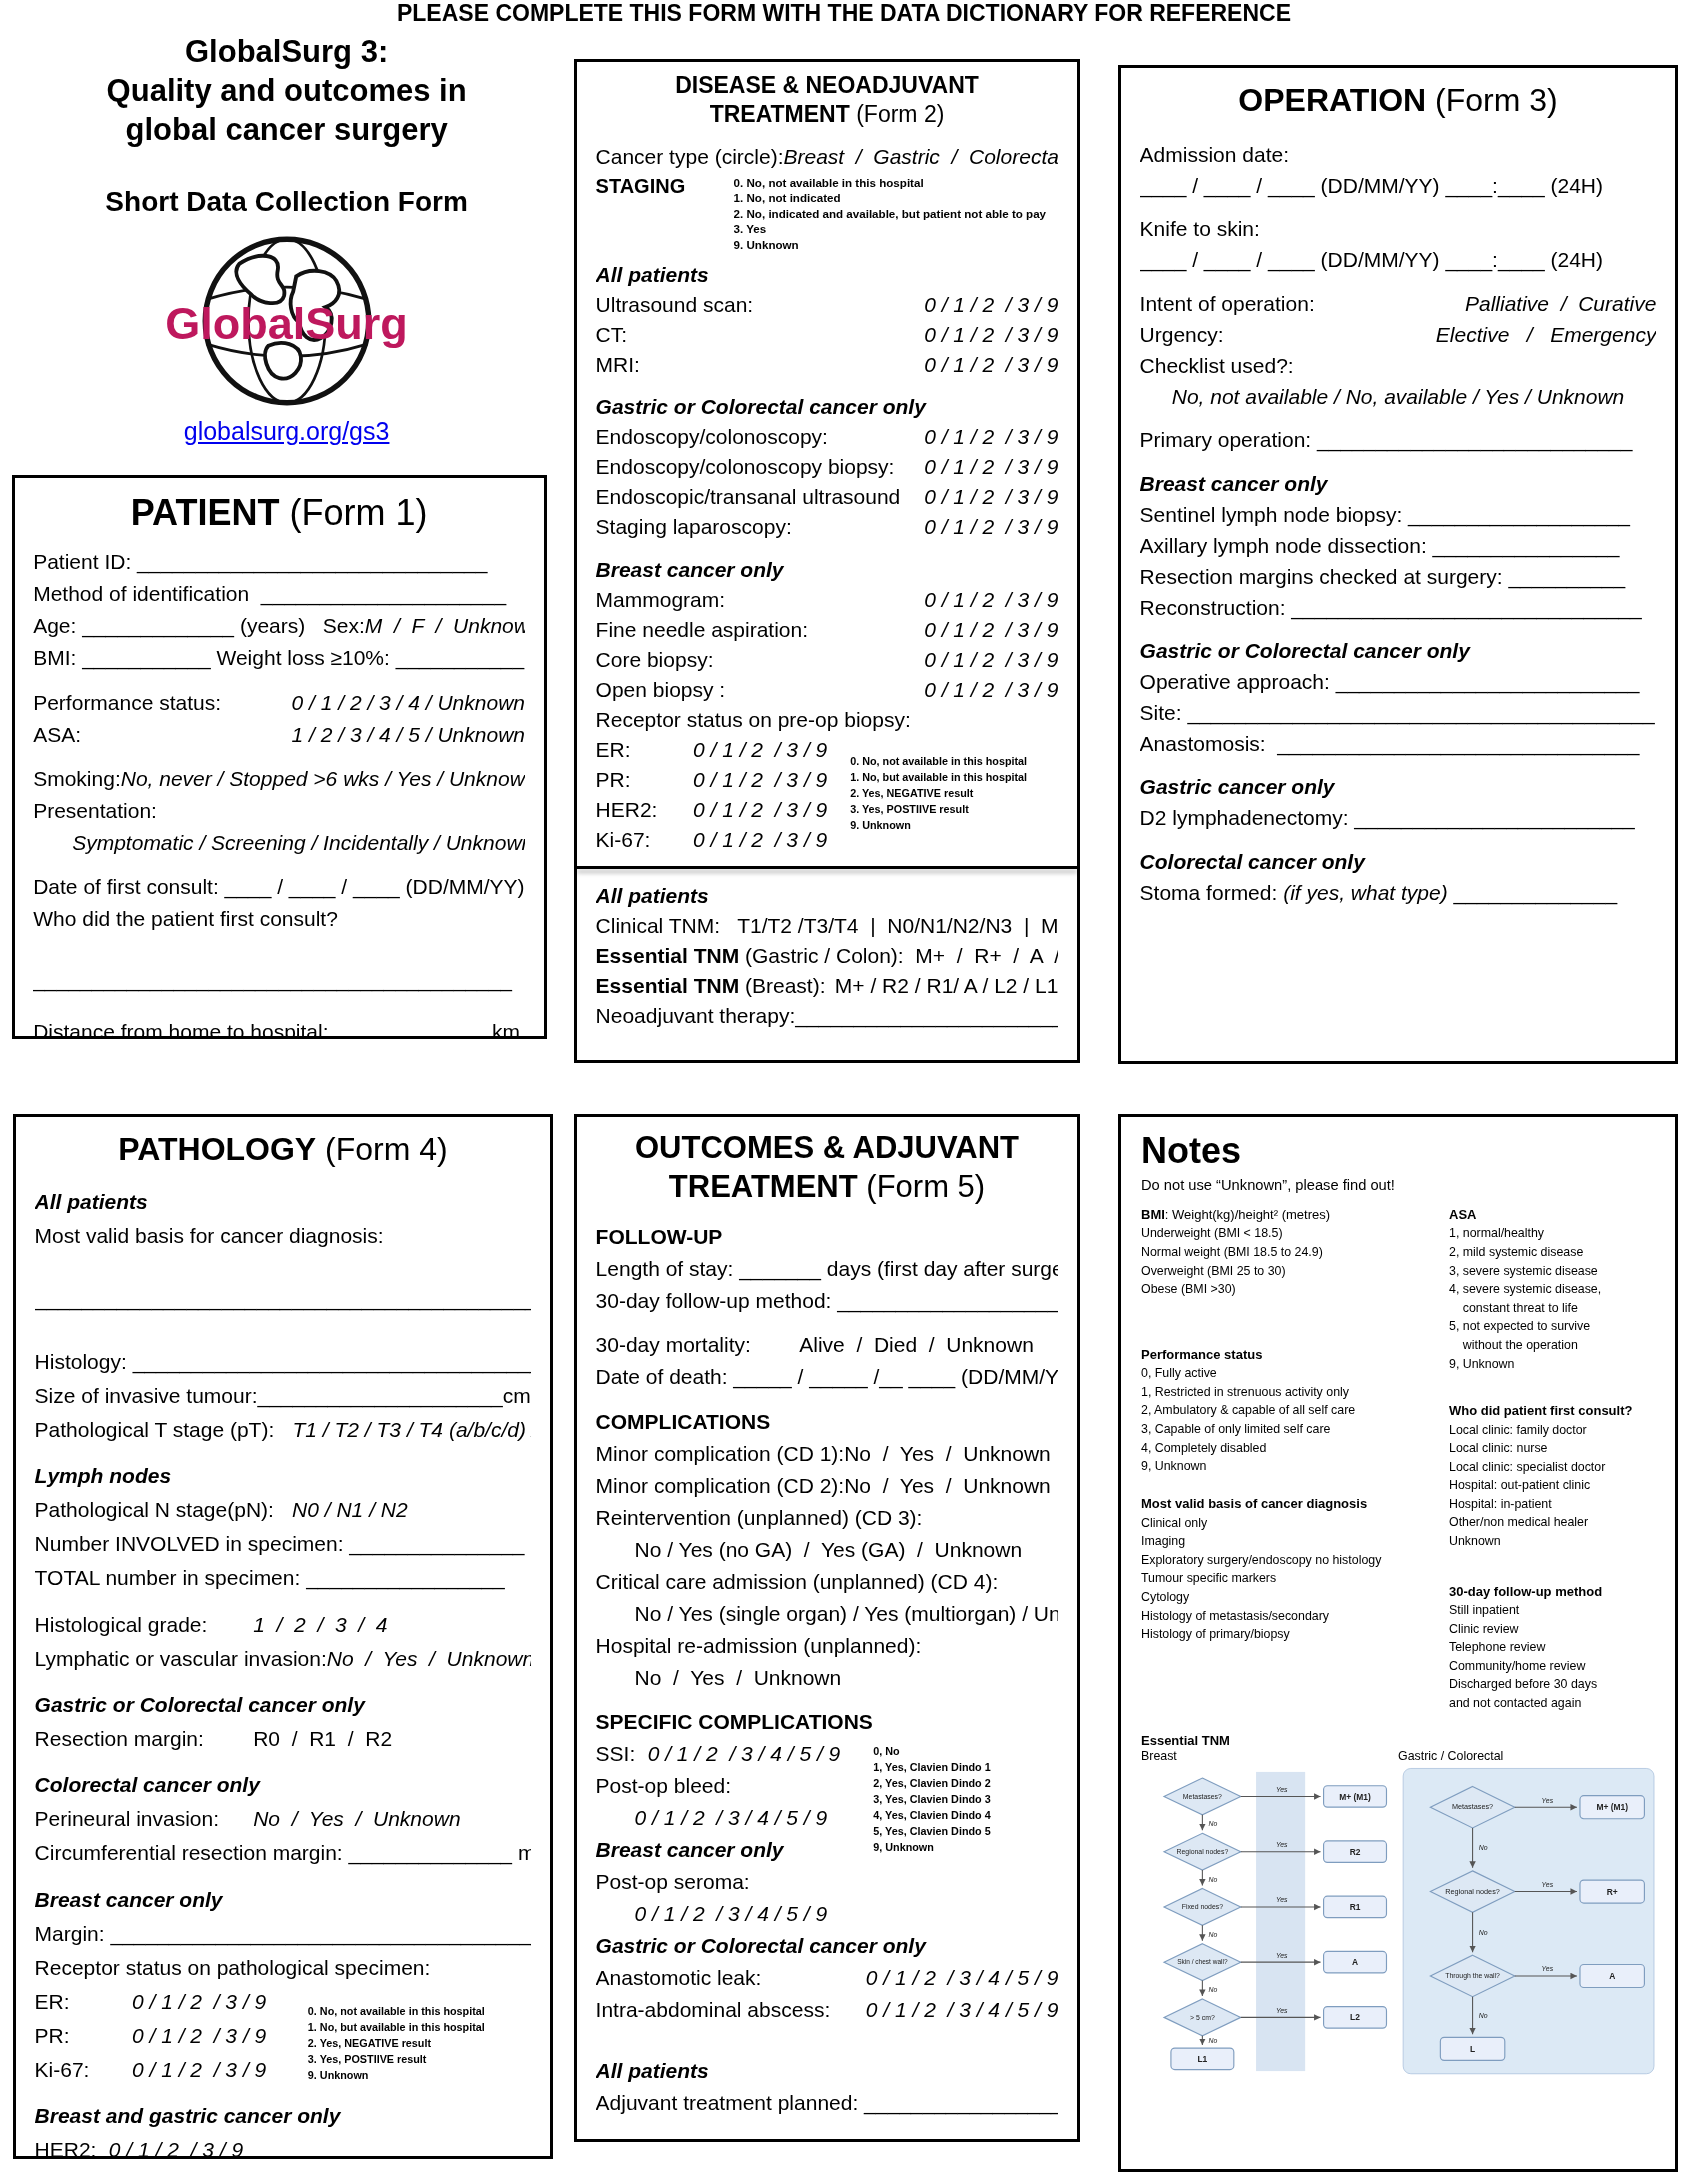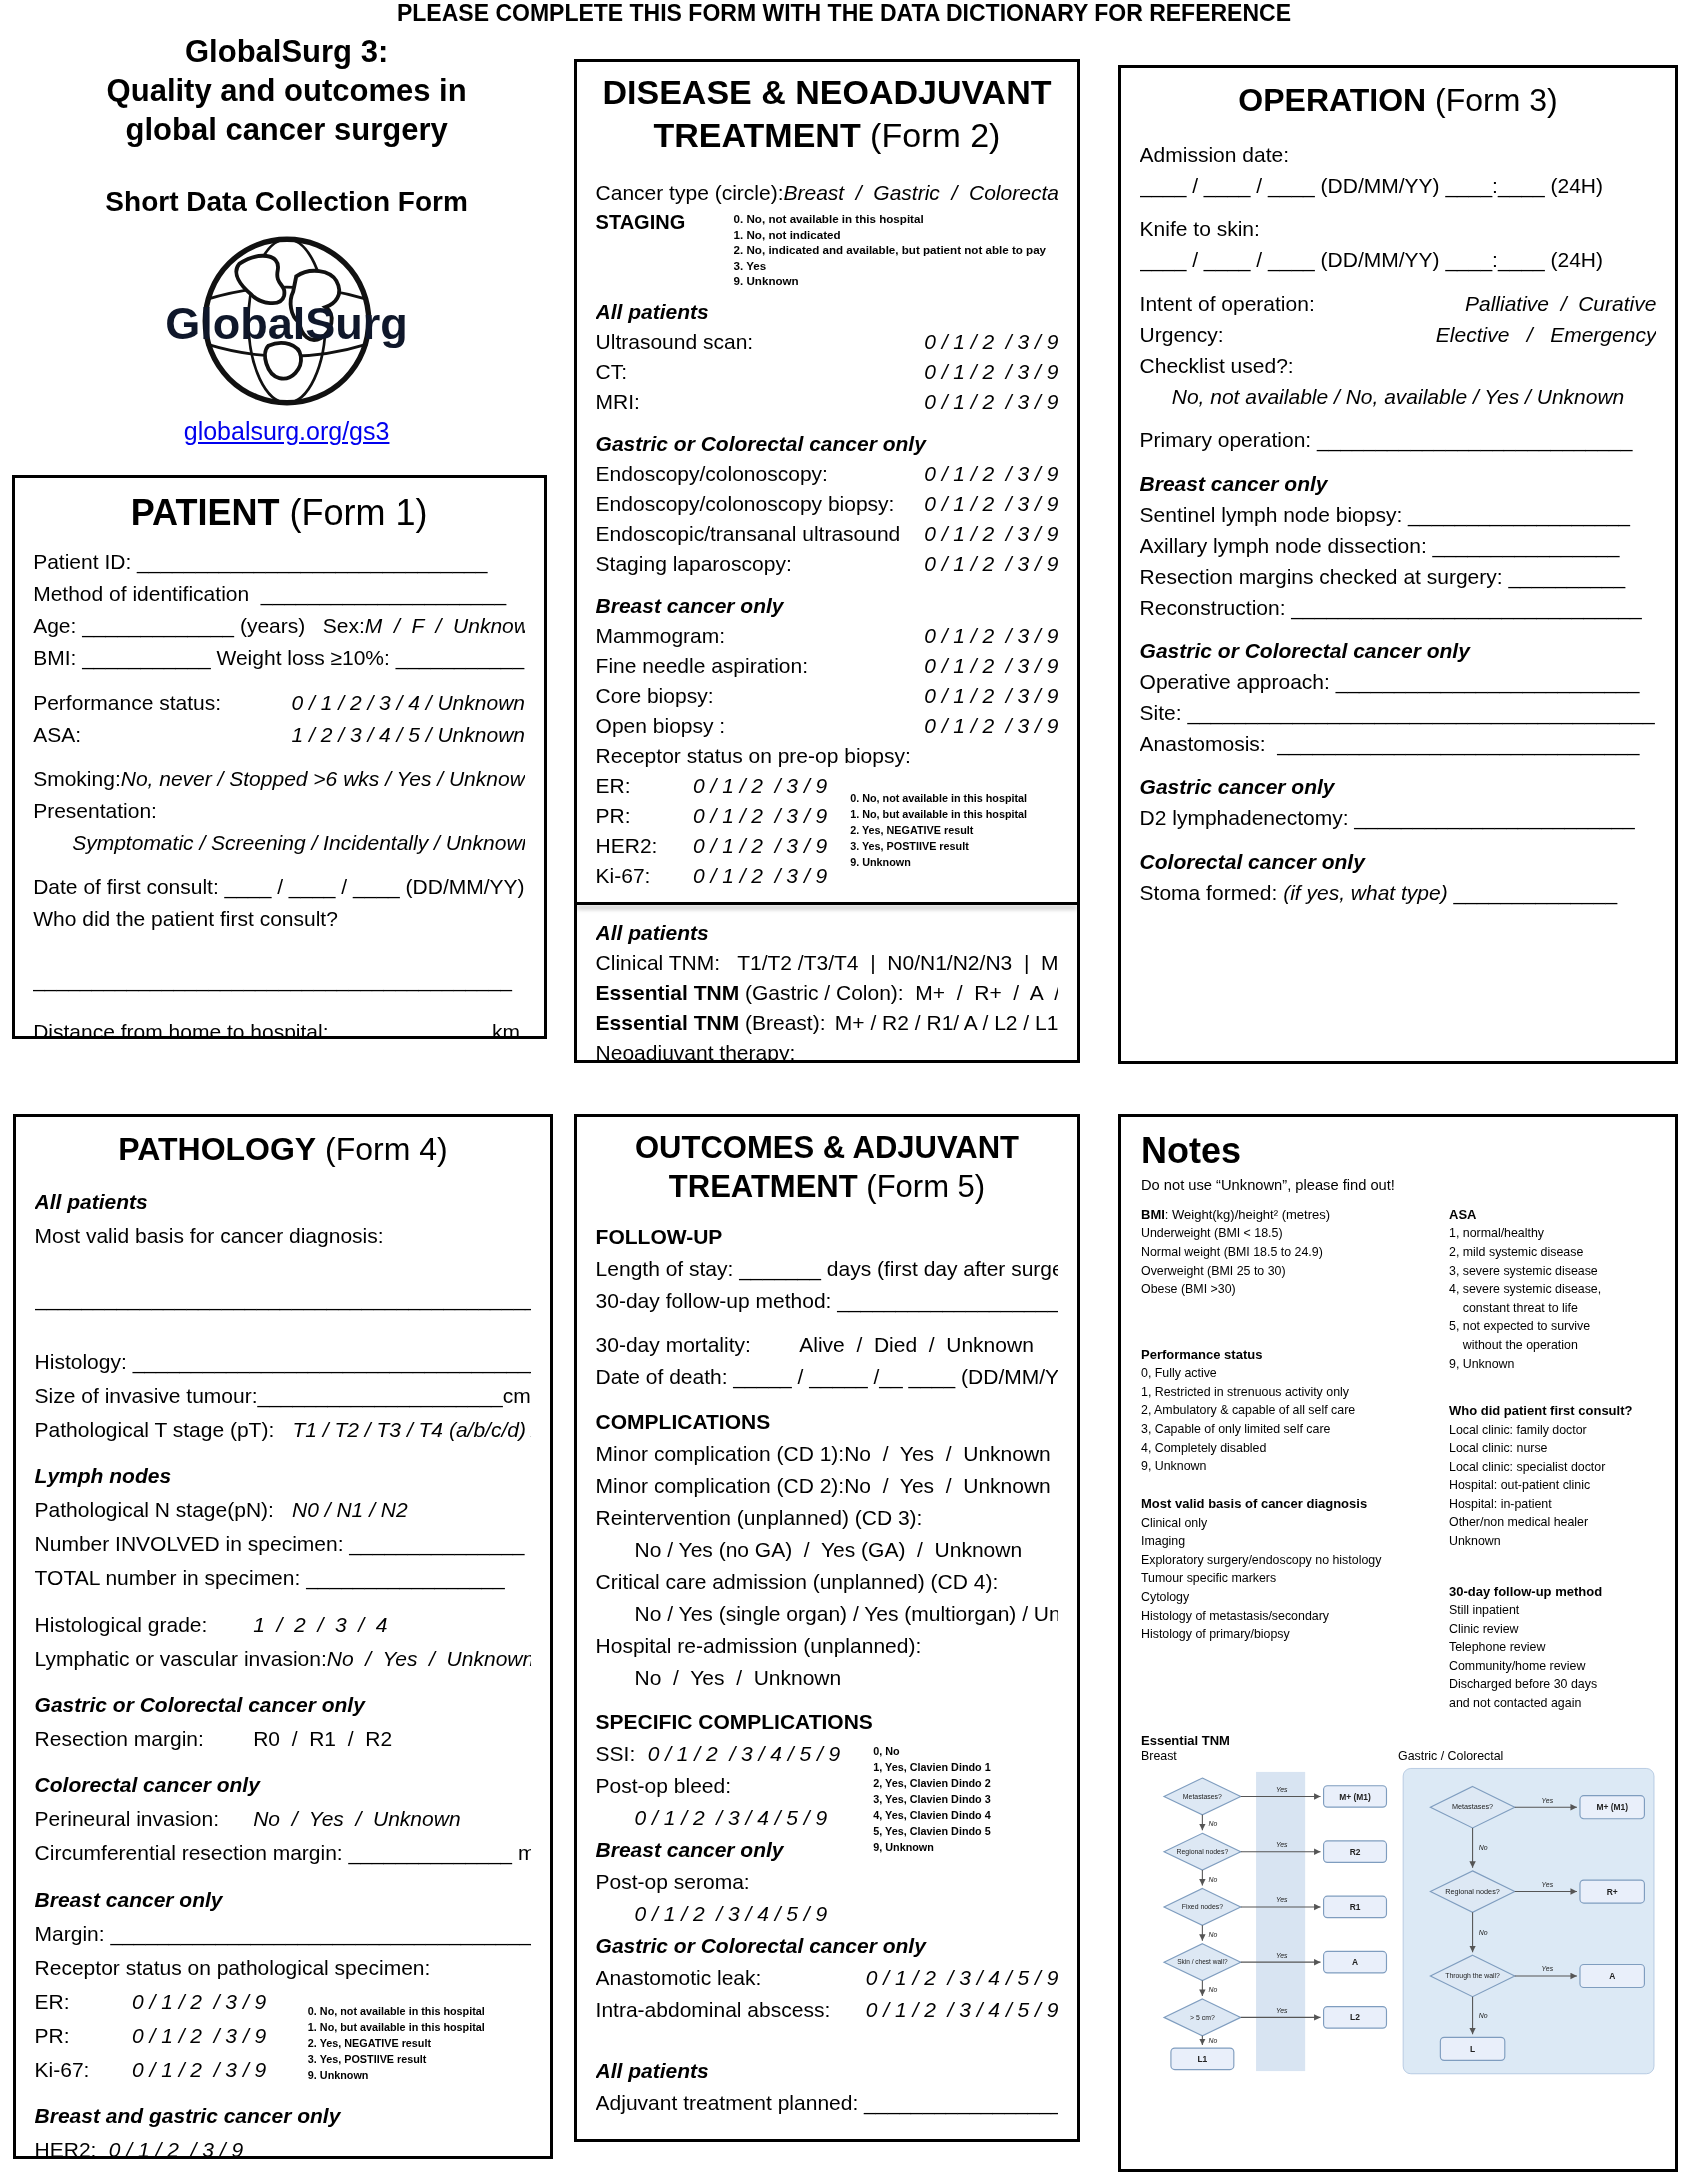--- a/index.html
+++ b/index.html
@@ -35,33 +35,33 @@
   .split .rows{flex:0 0 55%;}
   .split .legend{flex:1;padding-top:18.6px;}
   
   #hdr{position:absolute;left:0;top:8;width:1688px;text-align:center;
        font-size:23px;font-weight:700;}
   #branding{position:absolute;left:11.6px;top:32px;width:550px;text-align:center;}
   #branding .t1{font-size:31px;font-weight:700;line-height:39px;}
   #branding .sub{font-size:28px;font-weight:700;margin-top:37px;}
   #logo-wrap{position:relative;width:186px;height:182px;margin:12.4px auto 0;}
   #logo-text{position:absolute;left:-46px;right:-46px;top:68px;text-align:center;
-             font-size:45px;font-weight:700;color:#0f172a;}
+             font-size:45px;font-weight:700;color:#be185d;}
   #site-link{font-size:25px;color:#0000ee;text-decoration:underline;display:inline-block;margin-top:4.6px;}
   
   #patient-box{left:11.6px;top:475px;width:535px;height:564px;}
   #disease-box{left:574px;top:59px;width:506px;height:1004px;padding-top:6.2px;}
   #operation-box{left:1118px;top:65px;width:560px;height:999px;}
   #pathology-box{left:13px;top:1114px;width:540px;height:1045px;}
   #outcomes-box{left:574px;top:1114px;width:506px;height:1028px;}
   #notes-box{left:1118px;top:1114px;width:560px;height:1058px;padding:14px 20px;}
   
   #patient-box .box-title{font-size:36px;}
   #patient-box .row{font-size:21px;line-height:32px;}
-  #disease-box .box-title{font-size:34px;margin-bottom:21px;}
+  #disease-box .box-title{font-size:23px;margin-bottom:12px;}
   #disease-box .row{font-size:21px;line-height:30px;}
   #operation-box .box-title{font-size:32px;margin-bottom:18.6px;}
   #operation-box .row{font-size:21px;line-height:31px;}
   #pathology-box .box-title{font-size:32px;margin-bottom:15.5px;}
   #pathology-box .row{font-size:21px;line-height:34px;}
   #outcomes-box .box-title{font-size:31px;margin-bottom:14px;}
   #outcomes-box .row{font-size:21px;line-height:32px;}
   .staging{display:flex;margin:3.1px 0 7.7px;}
   .staging .staging-title{font-size:20px;font-weight:700;flex:0 0 138px;}
   .staging .legend{font-size:11.6px;line-height:15.5px;}

